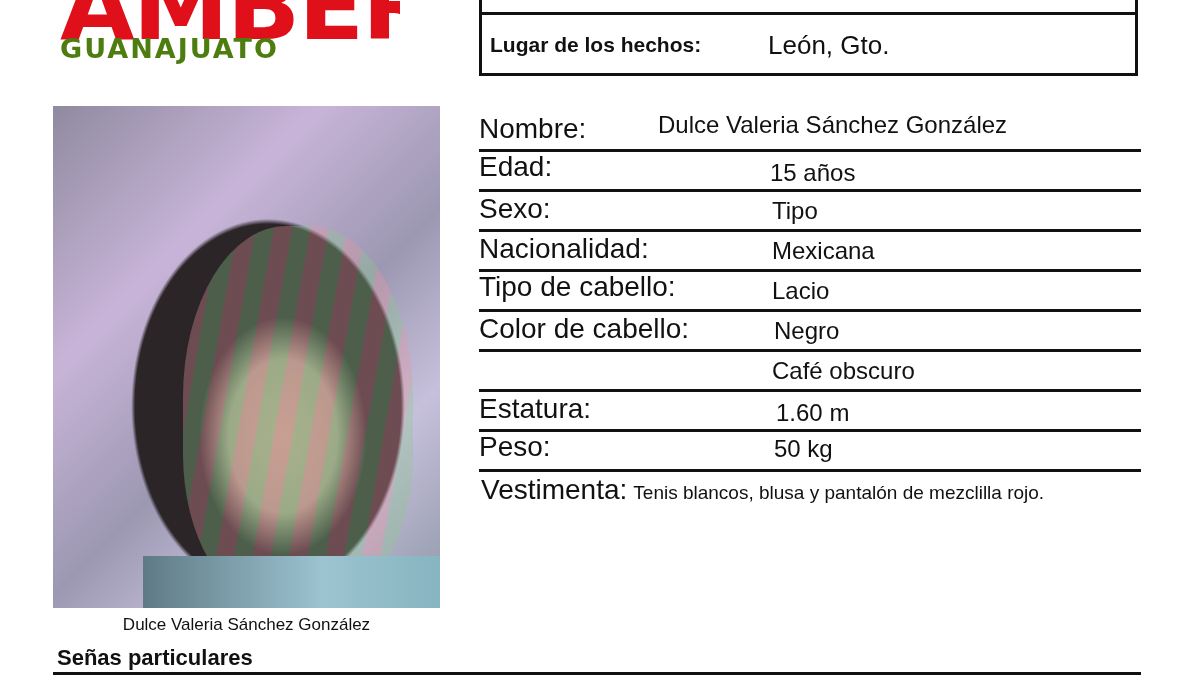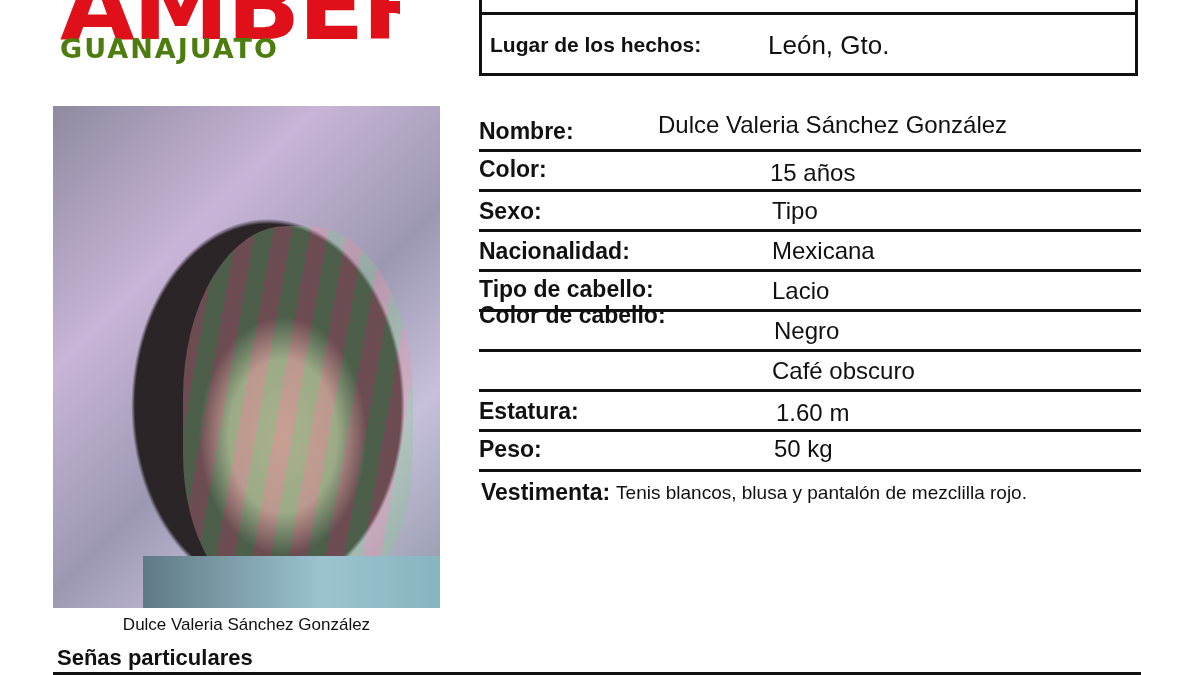--- a/index.html
+++ b/index.html
@@ -64,21 +64,21 @@
     }
     .senas-line {
       position: absolute; left: 53px; top: 672px; width: 1088px; height: 3px; background: #111;
     }
 
     .fields { position: absolute; left: 479px; top: 108px; width: 662px; }
     .field {
       position: relative; display: flex; align-items: flex-end;
       border-bottom: 3px solid #111; box-sizing: border-box;
     }
-    .field .lbl { font-weight: bold; font-size: 23px; white-space: nowrap; }
+    .field .lbl { font-weight: normal; font-size: 28px; white-space: nowrap; }
     .field .val { font-size: 24px; white-space: nowrap; position: absolute; bottom: 2px; }
     .field.last { border-bottom: none; }
     .field.last .val { font-size: 19px; position: static; margin-left: 6px; padding-bottom: 2px;}
   </style>
 </head>
 <body>
 
 <div class="logo-amber">
   <span>AMBER</span>
 </div>
@@ -97,37 +97,37 @@
   <div class="shirt"></div>
 </div>
 <div class="caption">Dulce Valeria Sánchez González</div>
 
 <div class="fields">
   <div class="field" style="height:44px">
     <span class="lbl" style="padding-bottom:4px">Nombre:</span>
     <span class="val" style="left:179px;bottom:10px">Dulce Valeria Sánchez González</span>
   </div>
   <div class="field" style="height:40px">
-    <span class="lbl" style="padding-bottom:6px">Color:</span>
+    <span class="lbl" style="padding-bottom:6px">Edad:</span>
     <span class="val" style="left:291px">15 años</span>
   </div>
   <div class="field" style="height:40px">
     <span class="lbl" style="padding-bottom:4px">Sexo:</span>
     <span class="val" style="left:293px;bottom:4px">Tipo</span>
   </div>
   <div class="field" style="height:40px">
     <span class="lbl" style="padding-bottom:4px">Nacionalidad:</span>
     <span class="val" style="left:293px;bottom:4px">Mexicana</span>
   </div>
   <div class="field" style="height:40px">
     <span class="lbl" style="padding-bottom:6px">Tipo de cabello:</span>
     <span class="val" style="left:293px;bottom:4px">Lacio</span>
   </div>
   <div class="field" style="height:40px">
-    <span class="lbl" style="padding-bottom:20px">Color de cabello:</span>
+    <span class="lbl" style="padding-bottom:4px">Color de cabello:</span>
     <span class="val" style="left:295px;bottom:4px">Negro</span>
   </div>
   <div class="field" style="height:40px">
     <span class="val" style="left:293px;bottom:4px">Café obscuro</span>
   </div>
   <div class="field" style="height:40px">
     <span class="lbl" style="padding-bottom:4px">Estatura:</span>
     <span class="val" style="left:297px;bottom:2px">1.60 m</span>
   </div>
   <div class="field" style="height:40px">

